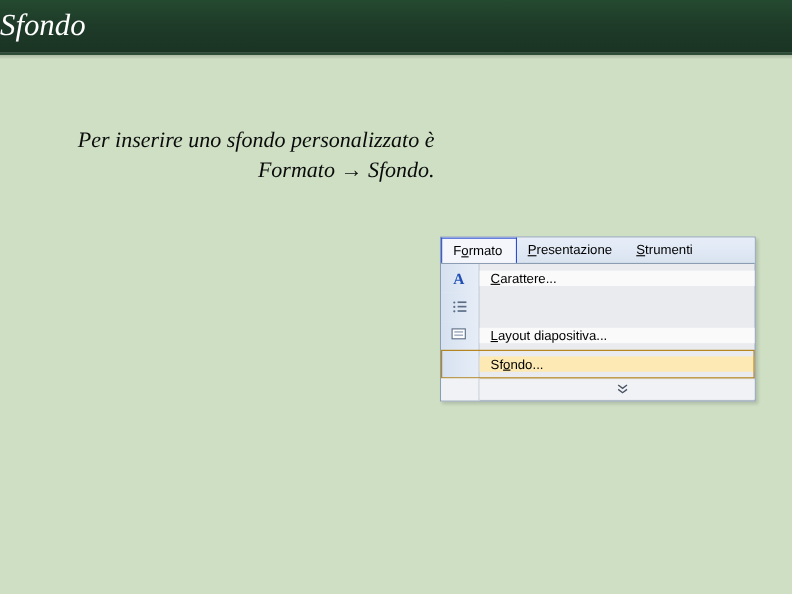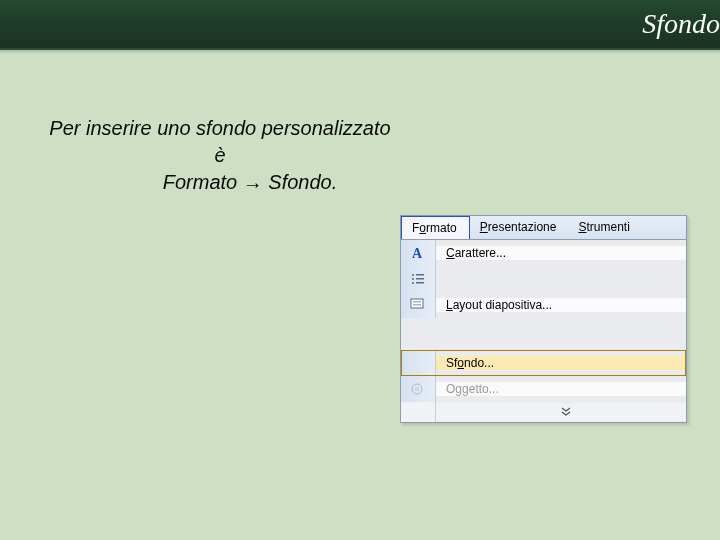--- a/index.html
+++ b/index.html
@@ -23,36 +23,36 @@
   .header-shadow {
     position: absolute;
     left: 0; right: 0; top: 48px; height: 6px;
     background: linear-gradient(to bottom, rgba(0,0,0,0.25), rgba(0,0,0,0));
   }
   .header-title {
     color: #ffffff;
     font-family: Georgia, "Times New Roman", serif;
     font-size: 28px;
     font-style: italic;
-    text-align: right;
+    text-align: left;
     line-height: 48px;
   }
 
   
   .body-text {
     position: absolute;
     top: 115px;
     left: 45px;
     width: 350px;
-    font-family: Liberation Sans, sans-serif;
+    font-family: Liberation Serif, serif;
     font-size: 20px;
     font-style: italic;
     color: #0a0a0a;
     line-height: 1.35;
-    text-align: center;
+    text-align: right;
   }
   .body-text p { margin: 0; }
   .line1 { padding-left: 0; }
   .line2 { padding-left: 34px; }
   .line3 { padding-left: 60px; }
 
   
   .menu-box {
     position: absolute;
     top: 215px;
@@ -108,21 +108,20 @@
     background: #fafafa;
   }
   .label .accel { text-decoration: underline; }
 
   .row.highlight .label {
     background: #fde9b3;
   }
   .row.highlight {
     outline: 1px solid #b07c0a;
     outline-offset: -1px;
-    margin-top: 32px;
   }
 
   .row.expander .gutter,
   .row.expander .label {
     background: #f0f2f6;
   }
   .row.expander { height: 20px; }
 
   
   .icon {
@@ -209,33 +208,20 @@
       </div>
     </div>
 
     <div class="row highlight">
       <div class="gutter"></div>
       <div class="label">
         <span>Sf</span><span class="accel">o</span><span>ndo...</span>
       </div>
     </div>
 
-    <div class="row">
-      <div class="gutter">
-        <span class="icon">
-          <svg viewBox="0 0 16 16">
-            <circle cx="7" cy="8" r="5" fill="none" stroke="#b0b7c0"></circle>
-            <rect x="5" y="6" width="4" height="4" fill="#d0d6de"></rect>
-          </svg>
-        </span>
-      </div>
-      <div class="label" style="color:#9a9a9a;">
-        <span>O</span><span class="accel">g</span><span>getto...</span>
-      </div>
-    </div>
 
     <div class="row expander">
       <div class="gutter"></div>
       <div class="label" style="display:flex;justify-content:center;align-items:center;">
         <span class="icon">
           <svg viewBox="0 0 16 16">
             <path d="M4 4 L8 7 L12 4" stroke="#4a5564" stroke-width="1.3" fill="none"></path>
             <path d="M4 8 L8 11 L12 8" stroke="#4a5564" stroke-width="1.3" fill="none"></path>
           </svg>
         </span>

